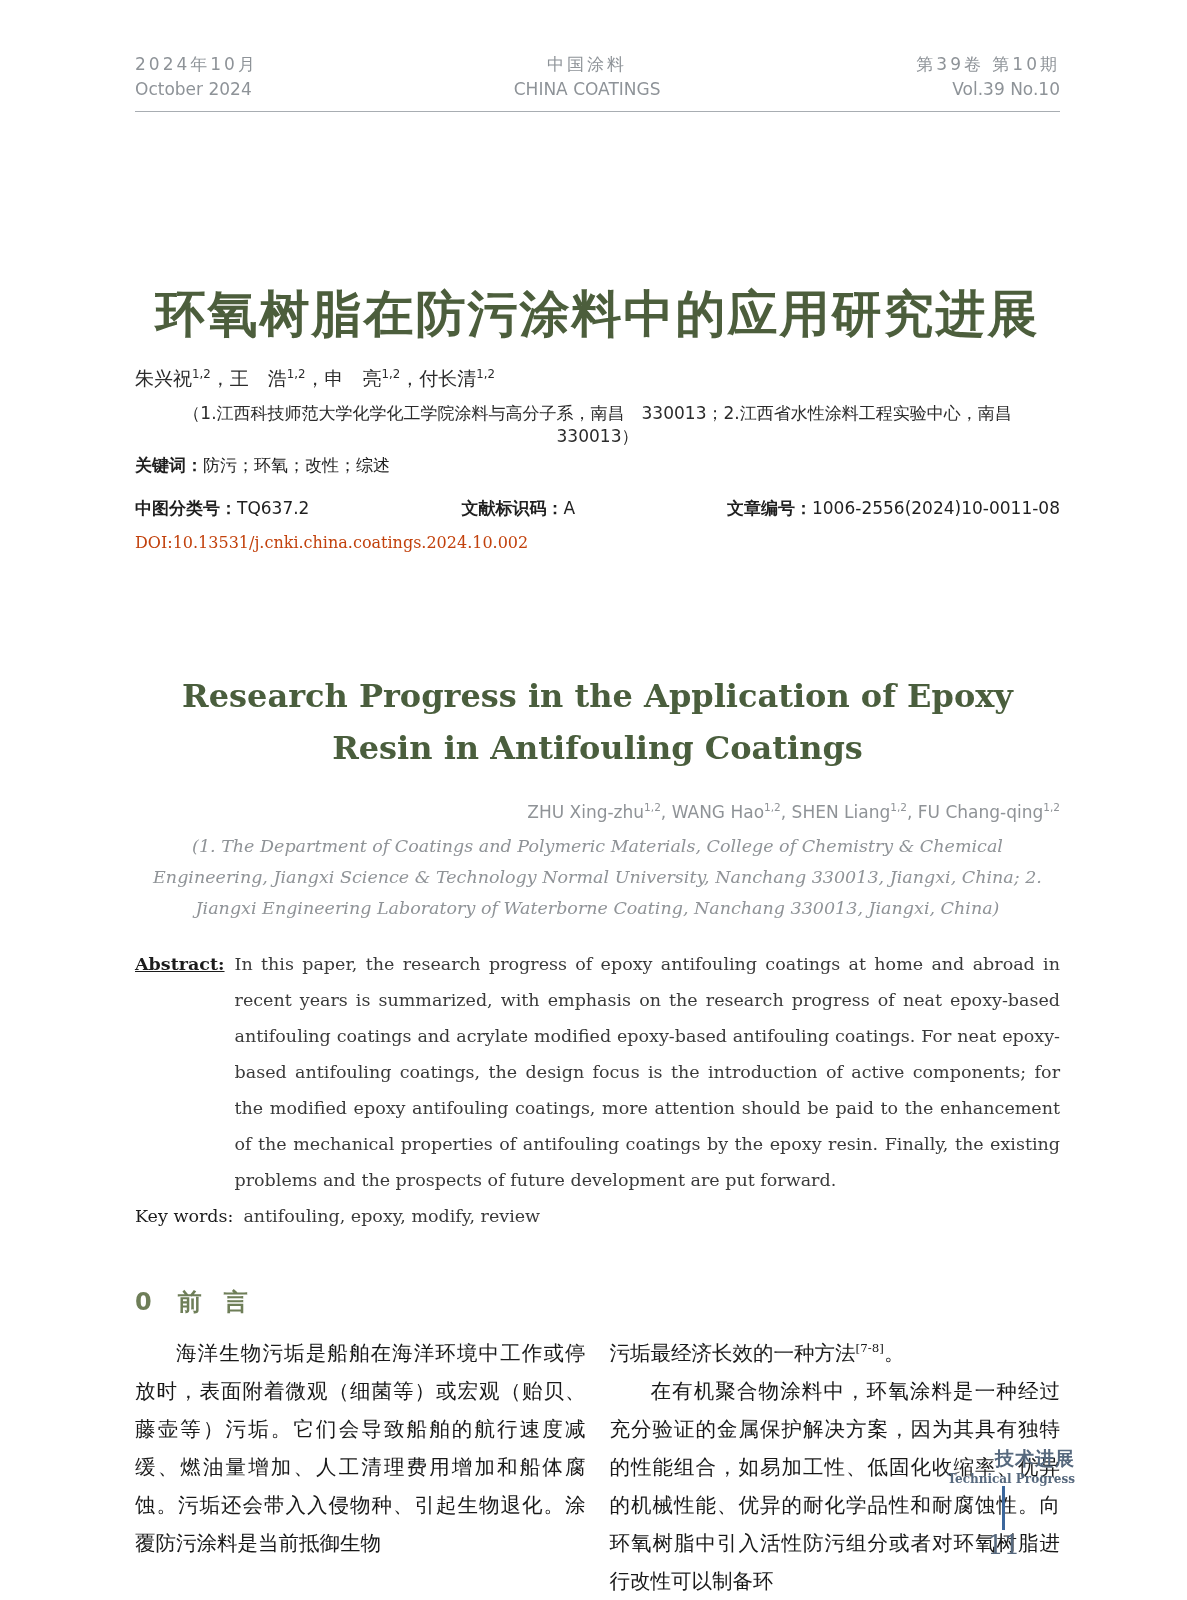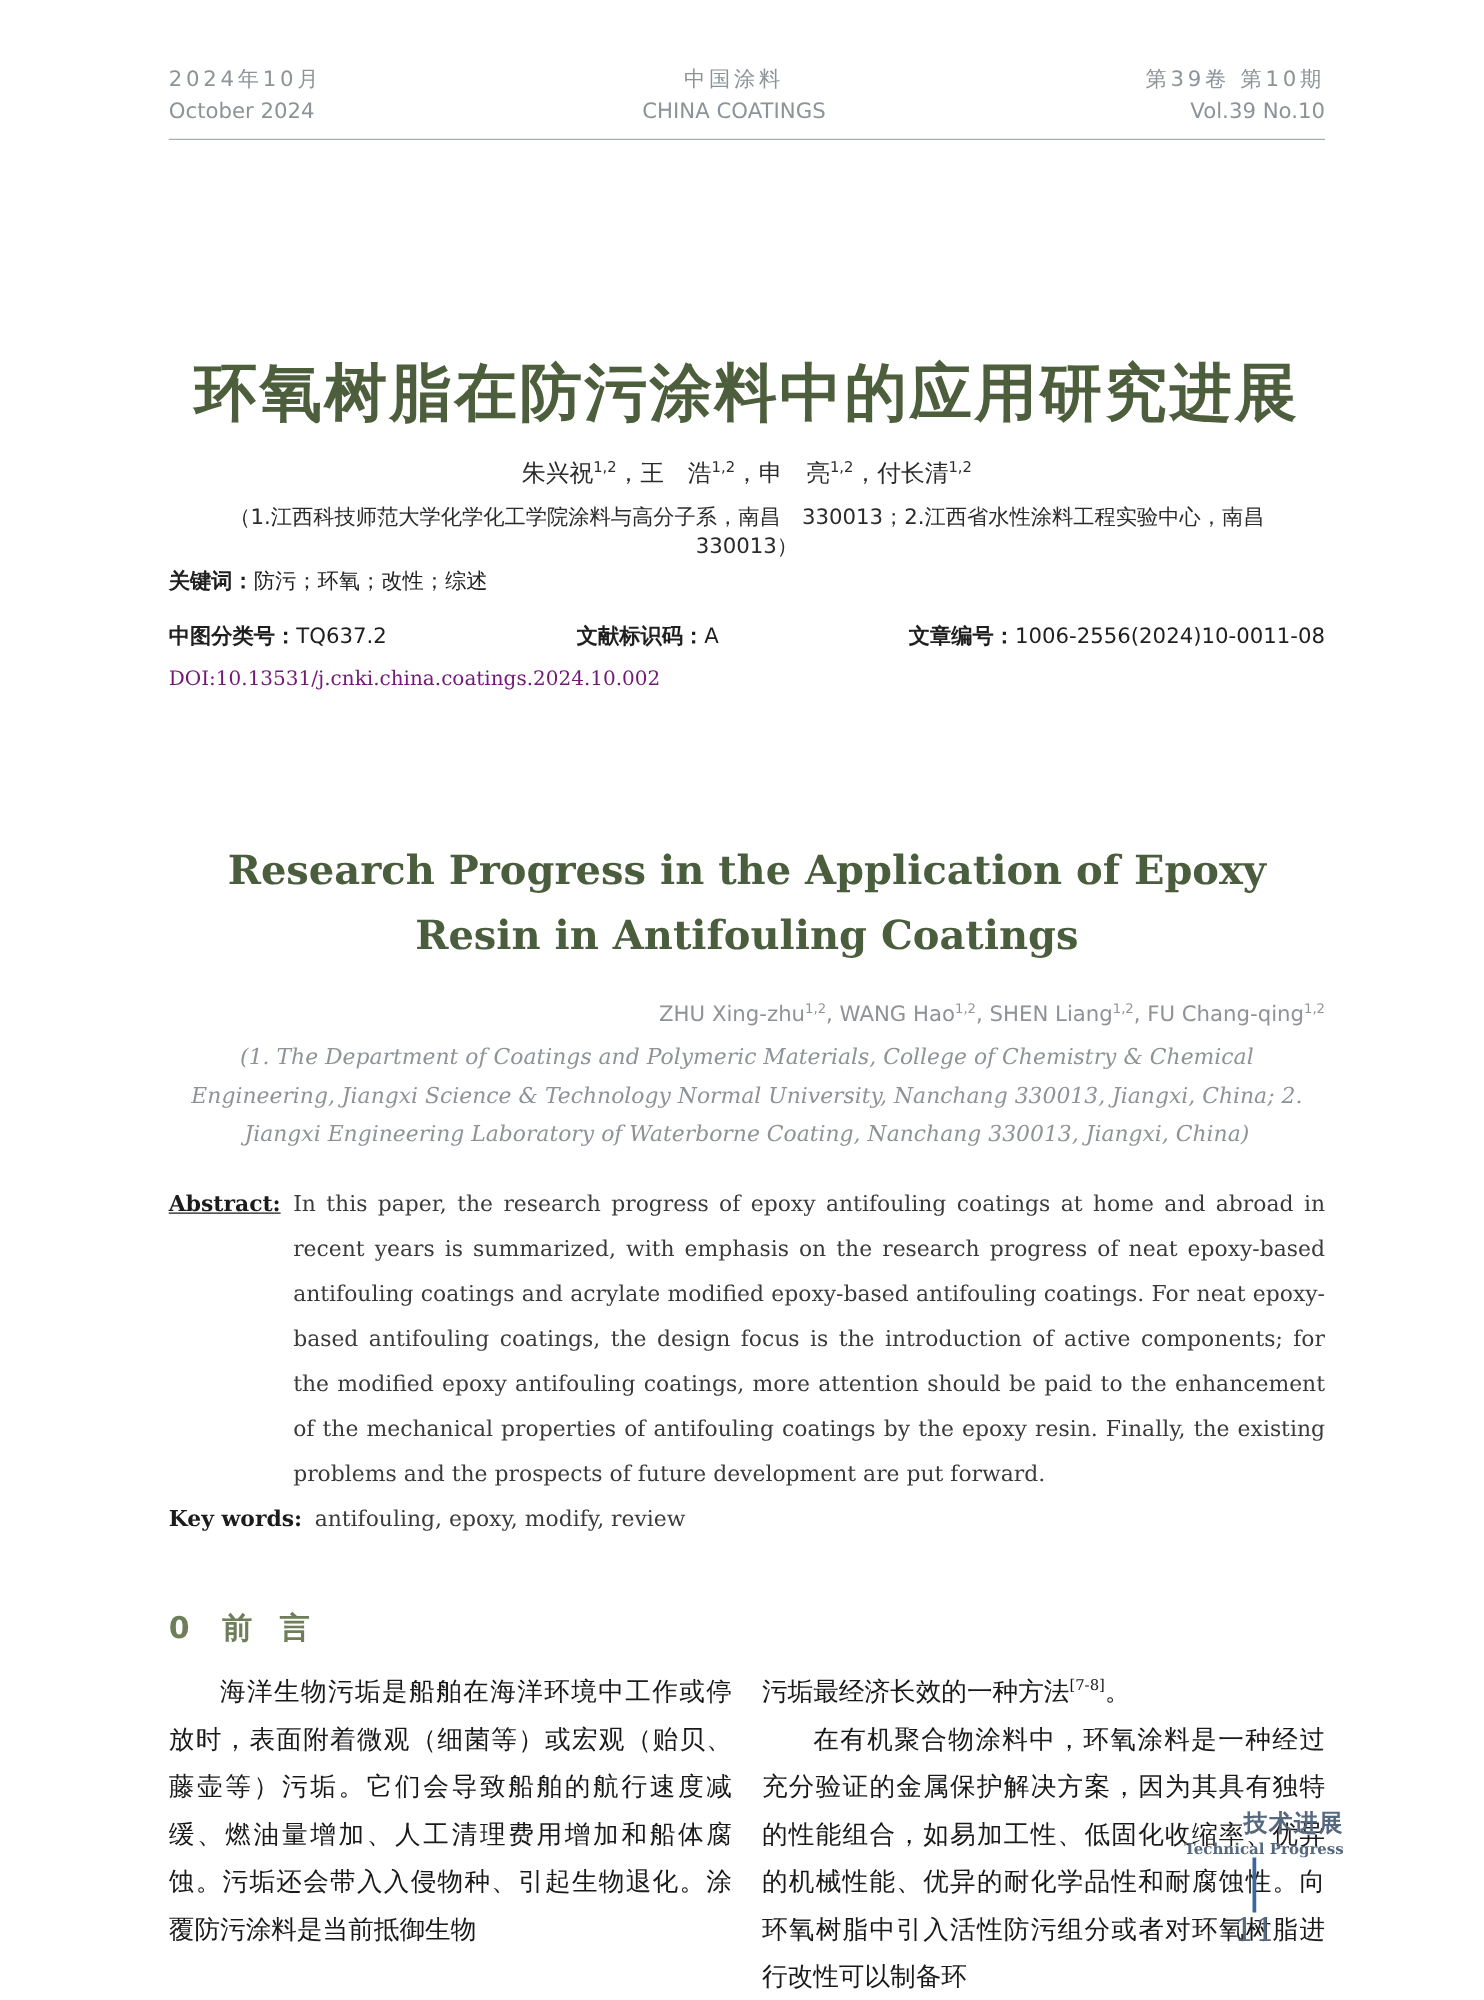--- a/index.html
+++ b/index.html
@@ -25,38 +25,38 @@
   .jheader .seg-c { text-align:center; }
   .jheader .seg-r { text-align:right; }
   .jheader .cn { letter-spacing:3px; }
 
   
   .title-cn {
     margin-top:172px; text-align:center;
     color:#4c5e3c; font-size:50px; font-weight:bold; letter-spacing:2px;
     line-height:60px;
   }
-  .authors-cn { margin-top:22px; text-align:center; font-size:19px; color:#2b2b2b; }
+  .authors-cn { margin-top:22px; font-size:19px; color:#2b2b2b; }
   sup { font-size:62%; vertical-align:super; line-height:0; }
   .affil-cn { margin-top:10px; text-align:center; font-size:17px; color:#2b2b2b; }
 
   .abs-row { display:flex; font-size:17px; line-height:33px; color:#1f1f1f; }
   .abs-row .lbl { font-weight:bold; white-space:nowrap; flex:0 0 auto; }
   .abs-row .txt { text-align:justify; }
   .abstract-cn { margin-top:36px; }
   .keywords-cn { margin-top:1px; }
 
   .class-row {
     margin-top:15px; display:flex; justify-content:space-between;
     font-size:17px; color:#1f1f1f;
   }
   .class-row b { font-weight:bold; }
   .doi {
     margin-top:13px; font-family:"DejaVu Serif", serif;
-    font-size:16px; color:#701a75;
+    font-size:16px; color:#c2410c;
   }
 
   
   .title-en {
     margin-top:118px; text-align:center;
     color:#4a5e3d; font-family:"DejaVu Serif", serif;
     font-weight:bold; font-size:32px; line-height:52px;
   }
   .authors-en { margin-top:28px; text-align:right; color:#8f9397; font-size:17px; }
   .affil-en {
@@ -143,21 +143,21 @@
   </div>
 
   <div class="affil-en">(1. The Department of Coatings and Polymeric Materials, College of Chemistry &amp; Chemical Engineering, Jiangxi Science &amp; Technology Normal University, Nanchang 330013, Jiangxi, China; 2. Jiangxi Engineering Laboratory of Waterborne Coating, Nanchang 330013, Jiangxi, China)</div>
 
   <div class="abs-row abstract-en">
     <span class="lbl" style="font-weight:bold; padding-right:10px;text-decoration:underline;">Abstract:</span>
     <span class="txt">In this paper, the research progress of epoxy antifouling coatings at home and abroad in recent years is summarized, with emphasis on the research progress of neat epoxy-based antifouling coatings and acrylate modified epoxy-based antifouling coatings. For neat epoxy-based antifouling coatings, the design focus is the introduction of active components; for the modified epoxy antifouling coatings, more attention should be paid to the enhancement of the mechanical properties of antifouling coatings by the epoxy resin. Finally, the existing problems and the prospects of future development are put forward.</span>
   </div>
 
   <div class="abs-row keywords-en">
-    <span class="lbl" style="font-weight:bold; padding-right:10px;">Key words:</span>
+    <span class="lbl" style="font-weight:normal; padding-right:10px;">Key words:</span>
     <span class="txt">antifouling, epoxy, modify, review</span>
   </div>
 
   <div class="section-heading">
     <span class="no">0</span><span class="sp">前言</span>
   </div>
 
   <div class="columns">
     <div class="col">
       <p class="indent">海洋生物污垢是船舶在海洋环境中工作或停放时，表面附着微观（细菌等）或宏观（贻贝、藤壶等）污垢。它们会导致船舶的航行速度减缓、燃油量增加、人工清理费用增加和船体腐蚀。污垢还会带入入侵物种、引起生物退化。涂覆防污涂料是当前抵御生物</p>

